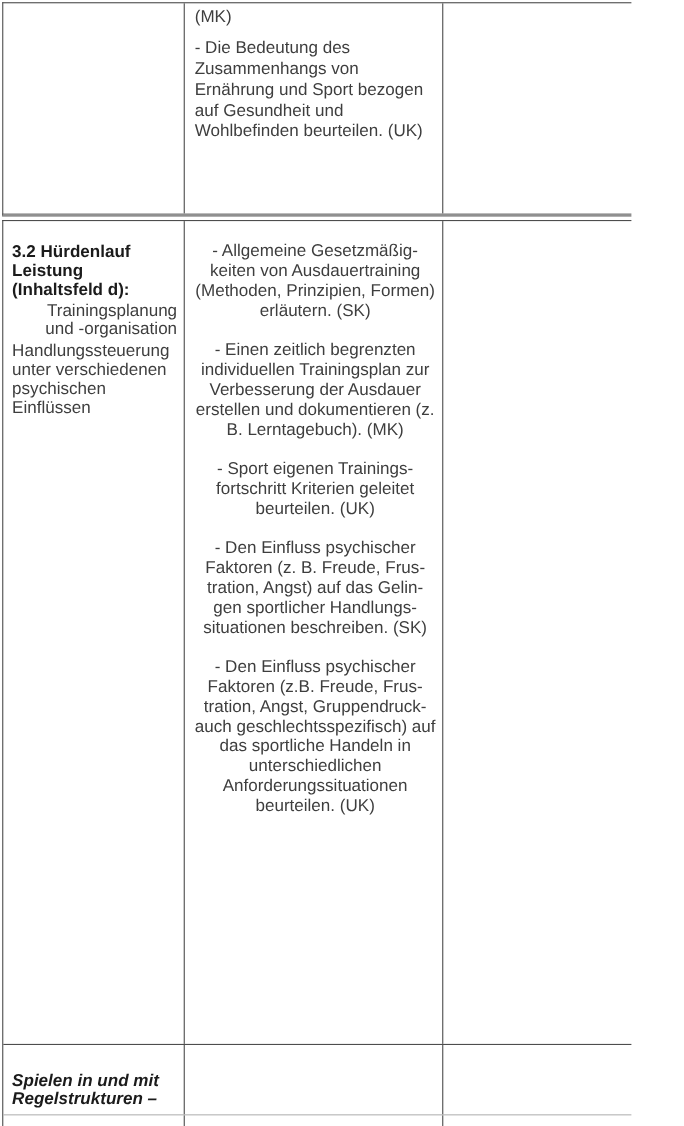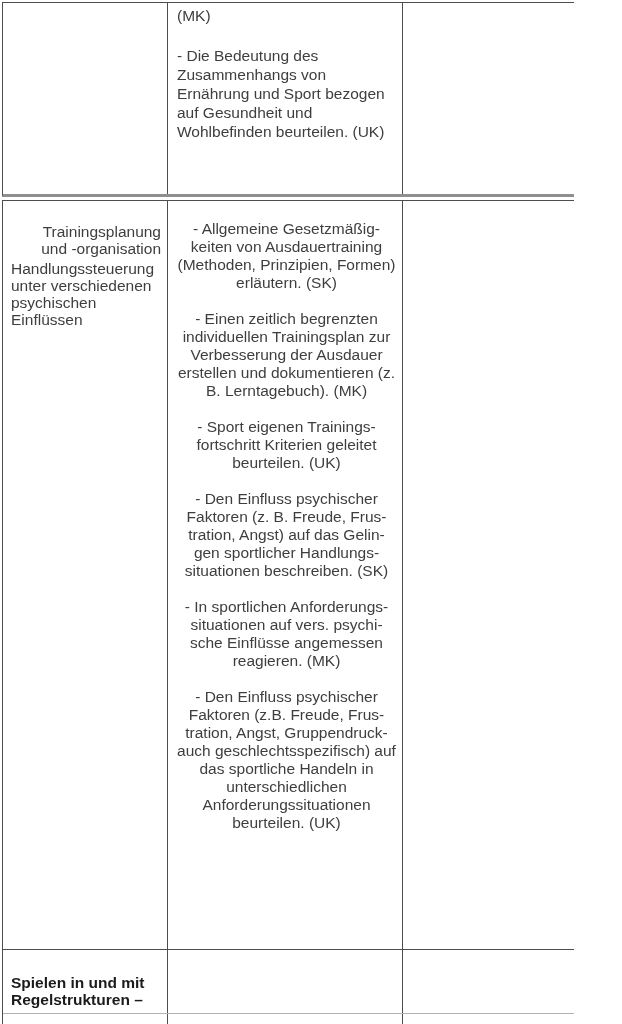--- a/index.html
+++ b/index.html
@@ -54,36 +54,36 @@
   .txt {
     white-space: pre-line;
     color: var(--text);
     font-size: 15.5px;
   }
   .bold { font-weight: bold; color: var(--text-bold); }
 
   
   .r1c2 { padding: 3px 8px 0 9px; }
   .r1c2 .txt { line-height: 19px; }
-  .r1c2 .para-gap { margin-top: 21px; }
+  .r1c2 .para-gap { margin-top: 9px; }
 
   
   .r2c1 { padding: 20px 6px 0 8px; }
   .r2c1 .txt { line-height: 17px; }
   .r2c1 .subtitle { margin-top: 2px; text-align: right; }
   .r2c1 .theme2 { margin-top: 297px; }
   .r2c1 .theme2-sub { margin-top: 3px; }
 
   
   .r2c2 { padding: 19px 6px 0 9px; text-align: center; }
   .r2c2 .txt { line-height: 18px; margin-bottom: 18px; }
 
   
   .r3c1 { padding: 24px 6px 0 8px; }
-  .r3c1 .txt { line-height: 17px; }
+  .r3c1 .txt { line-height: 17px; font-style: italic; }
 </style>
 </head>
 <body>
 
 <div class="page">
 
   <div class="tbl tbl-a">
     <div class="row row-1">
       <div class="cell c1"></div>
       <div class="cell c2 r1c2">
@@ -95,20 +95,23 @@
 Wohlbefinden beurteilen. (UK)</div>
       </div>
       <div class="cell c3"></div>
     </div>
   </div>
 
   <div class="tbl tbl-b">
 
     <div class="row row-2">
       <div class="cell c1 r2c1">
+        <div class="txt bold">3.2 Hürdenlauf
+Leistung
+(Inhaltsfeld d):</div>
         <div class="txt subtitle">Trainingsplanung
 und -organisation</div>
         <div class="txt theme2-sub">Handlungssteuerung
 unter verschiedenen
 psychischen
 Einflüssen</div>
       </div>
 
       <div class="cell c2 r2c2">
         <div class="txt">- Allgemeine Gesetzmäßig-
@@ -121,24 +124,20 @@
 erstellen und dokumentieren (z.
 B. Lerntagebuch). (MK)</div>
         <div class="txt">- Sport eigenen Trainings-
 fortschritt Kriterien geleitet
 beurteilen. (UK)</div>
         <div class="txt">- Den Einfluss psychischer
 Faktoren (z. B. Freude, Frus-
 tration, Angst) auf das Gelin-
 gen sportlicher Handlungs-
 situationen beschreiben. (SK)</div>
-        <div class="txt">- In sportlichen Anforderungs-
-situationen auf vers. psychi-
-sche Einflüsse angemessen
-reagieren. (MK)</div>
         <div class="txt">- Den Einfluss psychischer
 Faktoren (z.B. Freude, Frus-
 tration, Angst, Gruppendruck-
 auch geschlechtsspezifisch) auf
 das sportliche Handeln in
 unterschiedlichen
 Anforderungssituationen
 beurteilen. (UK)</div>
       </div>
 

